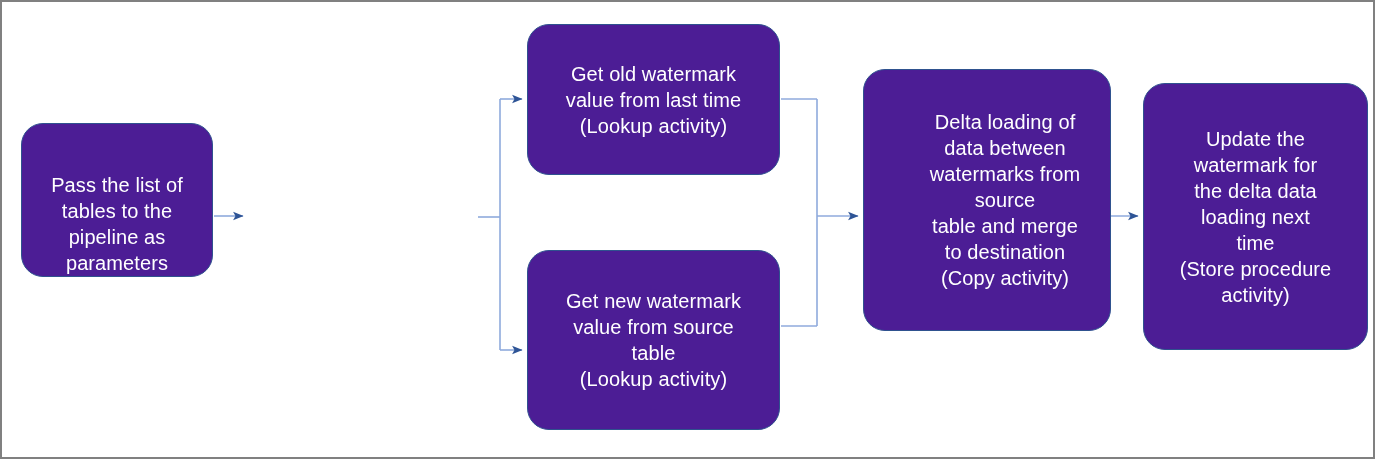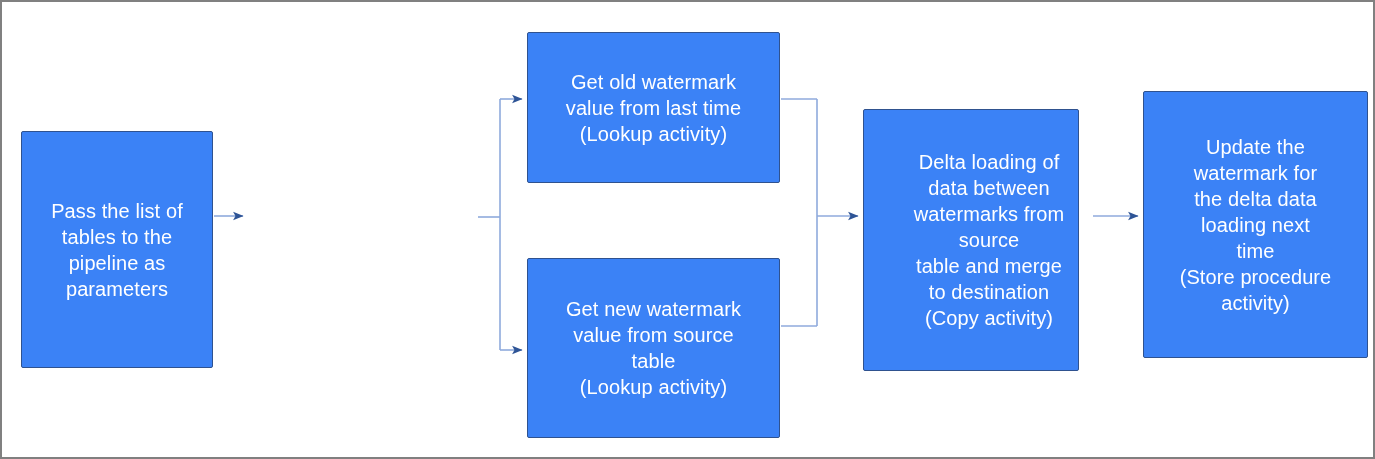--- a/index.html
+++ b/index.html
@@ -34,47 +34,46 @@
     position: absolute;
     left: 0;
     top: 0;
     width: 1375px;
     height: 459px;
     z-index: 1;
   }
   .node {
     position: absolute;
     box-sizing: border-box;
-    background: #3b82f6;
+    background: #4c1d95;
     border: 1px solid #2F528F;
-    border-radius: 2px;
+    border-radius: 22px;
     color: #ffffff;
     display: flex;
     align-items: center;
     justify-content: center;
     text-align: center;
     z-index: 2;
-    margin-top: 8px;
   }
   .node-label {
     display: block;
     white-space: pre-line;
     line-height: 1.30;
     font-size: 20px;
     font-weight: 400;
     letter-spacing: 0.1px;
     padding: 0 8px;
     color: #ffffff;
   }
   
-  #node-pass-tables   { left: 21px;   top: 123px; width: 192px; height: 237px; }
+  #node-pass-tables   { left: 21px;   top: 123px; width: 192px; height: 154px; align-items: flex-end; }
   #node-foreach       { left: 248px;  top: 120px; width: 229px; height: 193px; }
   #node-old-watermark { left: 527px;  top: 24px;  width: 253px; height: 151px; }
   #node-new-watermark { left: 527px;  top: 250px; width: 253px; height: 180px; }
-  #node-delta-loading { left: 863px;  top: 101px;  width: 216px; height: 262px; padding-left: 36px; }
+  #node-delta-loading { left: 863px;  top: 69px;  width: 248px; height: 262px; padding-left: 36px; }
   #node-update-wm     { left: 1143px; top: 83px;  width: 225px; height: 267px; }
 
   #node-old-watermark .node-label,
   #node-new-watermark .node-label { font-size: 20px; }
   #node-delta-loading .node-label { font-size: 20px; }
   #node-update-wm .node-label     { font-size: 20px; }
 </style>
 </head>
 <body>
 

